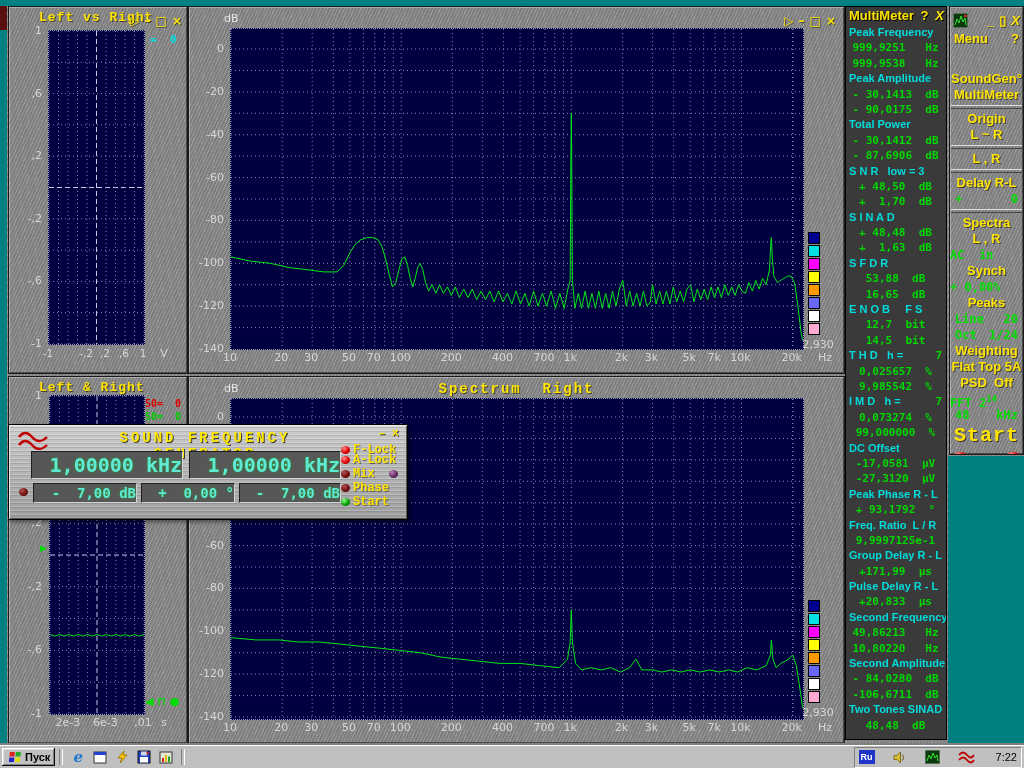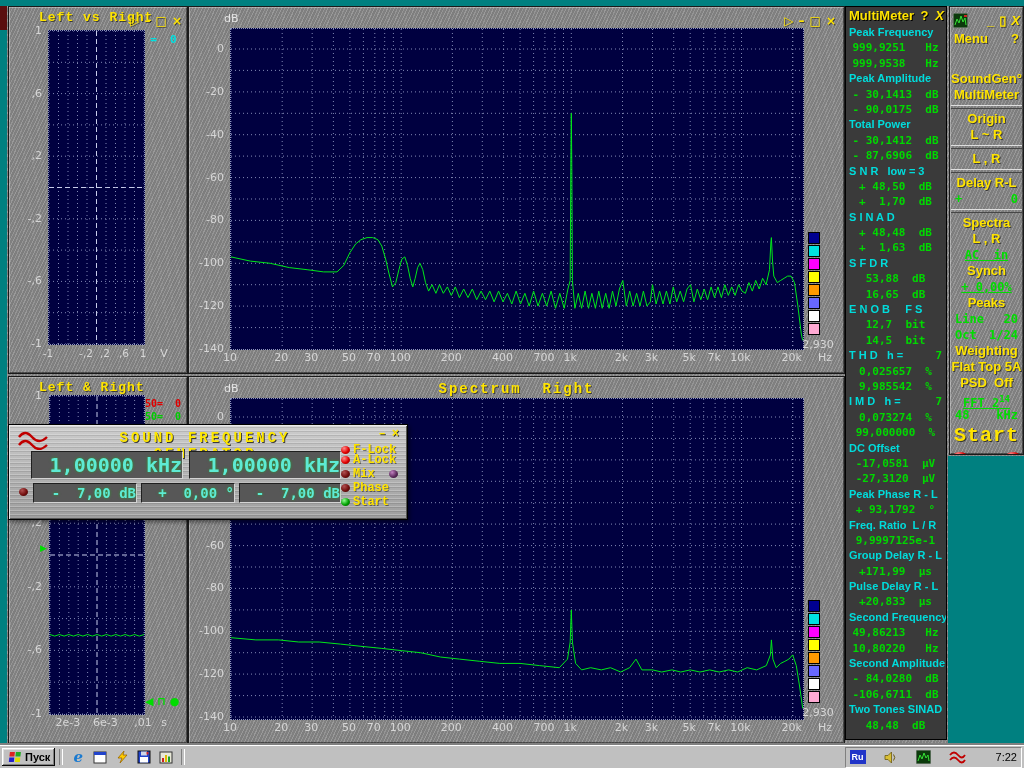--- a/index.html
+++ b/index.html
@@ -44,21 +44,21 @@
   .mm-h .g{font:bold 11px "DejaVu Sans Mono",monospace;color:#00d800;}
 
   
   .cp{position:absolute;left:949px;top:6px;width:75px;height:449px;box-sizing:border-box;overflow:hidden;}
   .cp-head{display:flex;align-items:center;height:22px;padding:2px 3px 0 3px;}
   .cp-head .sp{flex:1;}
   .cp-menurow{display:flex;justify-content:space-between;height:20px;line-height:20px;padding:0 4px;}
   .cp-ylbl{font:bold 13px "Liberation Sans",sans-serif;color:#ffe400;text-shadow:1px 1px 0 rgba(0,0,0,.55);white-space:pre;}
   .cp-y{font:bold 13px "Liberation Sans",sans-serif;color:#ffe400;text-align:center;height:16px;line-height:16px;
     text-shadow:1px 1px 0 rgba(0,0,0,.55);white-space:pre;}
-  .cp-g{font:bold 12px "DejaVu Sans Mono",monospace;color:#00dd00;text-align:center;height:16px;line-height:16px;white-space:pre;text-decoration:underline;}
+  .cp-g{font:bold 12px "DejaVu Sans Mono",monospace;color:#00dd00;height:16px;line-height:16px;white-space:pre;}
   .cp-g sup{font-size:9px;}
   .cp-pair{display:flex;justify-content:space-between;padding:0 5px;font:bold 12px "DejaVu Sans Mono",monospace;
     color:#00dd00;height:16px;line-height:16px;}
   .cp-sep{height:2px;border-top:1px solid #dedede;border-bottom:1px solid #474747;margin:2px 1px;}
   .cp-gap{height:20px;}
   .cp-start{font:bold 20px "Liberation Mono",monospace;color:#ffe400;text-align:center;height:26px;line-height:26px;
     letter-spacing:1px;text-shadow:1px 1px 0 rgba(0,0,0,.6);}
   .cp-leds{display:flex;justify-content:space-between;padding:0 3px;height:15px;align-items:center;}
   .led-oval{width:14px;height:9px;border-radius:50%;
     background:radial-gradient(circle at 35% 30%,#ff9090,#d00000 55%,#5c0000);box-shadow:0 1px 1px rgba(0,0,0,.45);}
@@ -90,21 +90,21 @@
   
   .taskbar{position:absolute;left:0;top:745px;width:1024px;height:23px;background:#c0c0c0;z-index:10;
     border-top:1px solid #ffffff;box-shadow:0 -2px 0 #808080;display:flex;align-items:center;padding:0 2px;box-sizing:border-box;}
   .startbtn{display:flex;align-items:center;gap:3px;height:18px;padding:8px 5px;background:#c0c0c0;
     border:none;box-shadow:inset -1px -1px 0 #0a0a0a, inset 1px 1px 0 #ffffff, inset -2px -2px 0 #808080, inset 2px 2px 0 #dfdfdf;
     font:bold 11px "Liberation Sans",sans-serif;color:#000;}
   .tb-sep{width:2px;height:16px;margin:0 4px;border-left:1px solid #808080;border-right:1px solid #ffffff;}
   .qicon{width:18px;height:18px;display:flex;align-items:center;justify-content:center;margin:0 2px;}
   .tray{margin-left:auto;height:19px;display:flex;align-items:center;gap:18px;padding:0 4px;
     border:1px solid;border-color:#808080 #ffffff #ffffff #808080;}
-  .tray-time{font:11px "Liberation Sans",sans-serif;color:#000;margin-left:12px;}
+  .tray-time{font:11px "Liberation Sans",sans-serif;color:#000;margin-left:3px;}
   .ru{width:16px;height:14px;background:#2034c8;color:#fff;font:bold 9px "Liberation Sans",sans-serif;
     display:flex;align-items:center;justify-content:center;}
 </style>
 </head>
 <body>
 
 <div id="screen">
 
   <div class="metal" style="position:absolute;left:0;top:0;width:1024px;height:745px;"></div>
 

